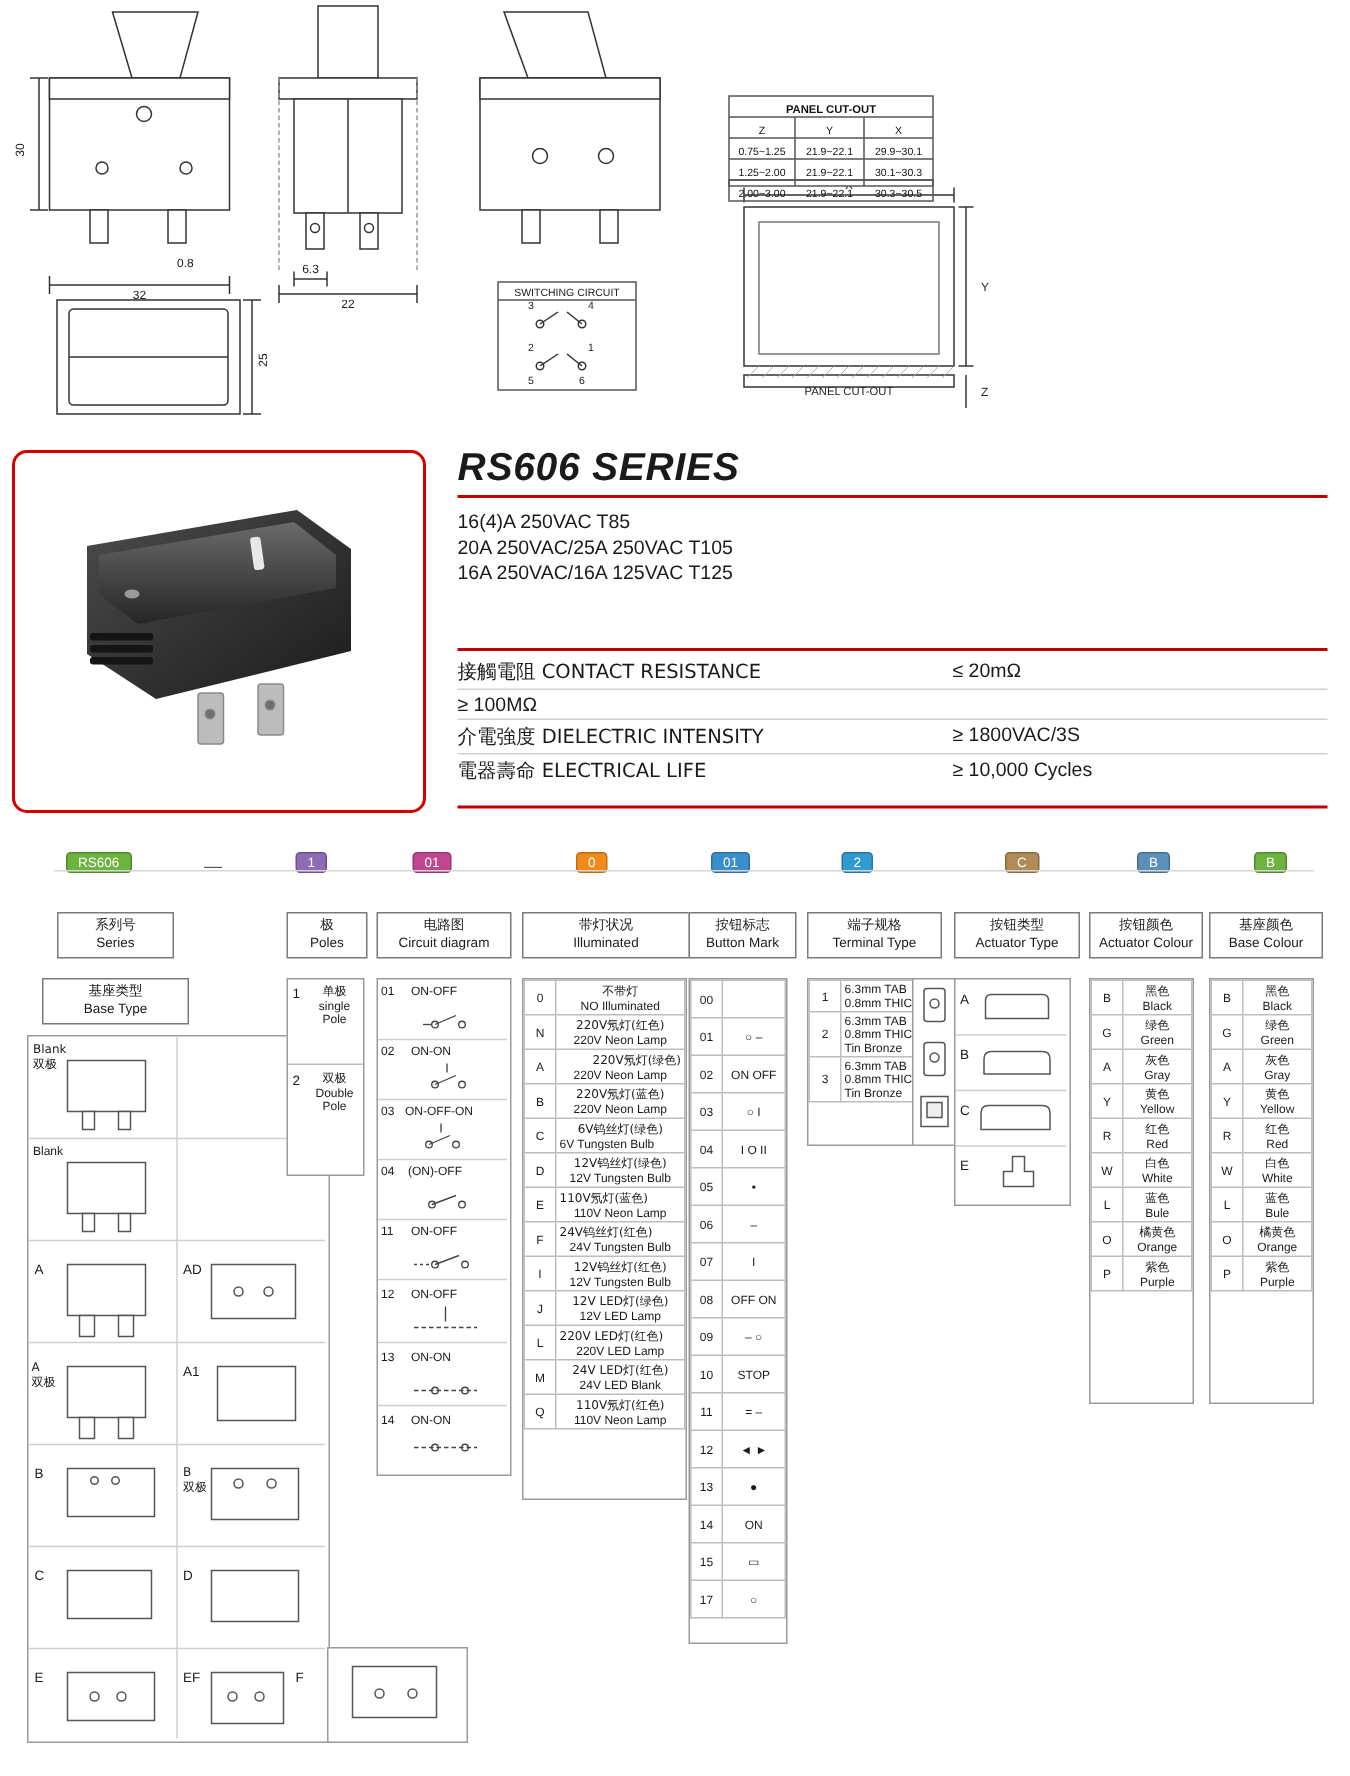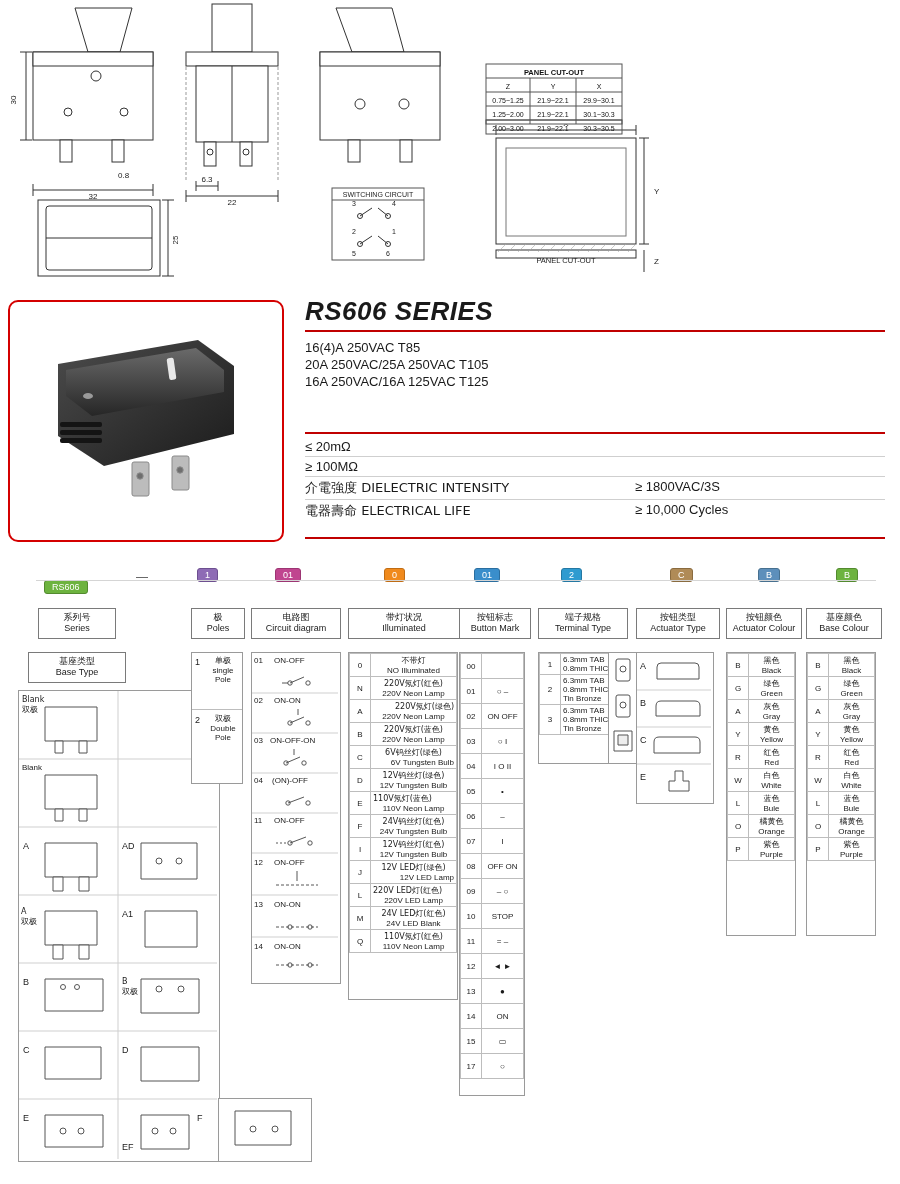--- a/index.html
+++ b/index.html
@@ -234,39 +234,40 @@
         <div>20A 250VAC/25A 250VAC T105</div>
         <div>16A 250VAC/16A 125VAC T125</div>
       </div>
     </div>
   </div>
 
   <div class="redline" style="left:305px;top:432px;width:580px;"></div>
 
   <div class="spec-table" style="top:437px;">
     <div class="spec-row" style="border-bottom:1px solid #cfcfcf">
+      <div class="spec-label cjk">接觸電阻 CONTACT RESISTANCE</div>
       <div class="spec-val">≤ 20mΩ</div>
     </div>
     <div class="spec-row" style="border-bottom:1px solid #cfcfcf">
       <div class="spec-val">≥ 100MΩ</div>
     </div>
     <div class="spec-row" style="border-bottom:1px solid #cfcfcf">
       <div class="spec-label cjk">介電強度 DIELECTRIC INTENSITY</div>
       <div class="spec-val">≥ 1800VAC/3S</div>
     </div>
     <div class="spec-row">
       <div class="spec-label cjk">電器壽命 ELECTRICAL LIFE</div>
       <div class="spec-val">≥ 10,000 Cycles</div>
     </div>
   </div>
   <div class="redline" style="left:305px;top:537px;width:580px;"></div>
 
   <div class="chart">
 
-    <div style="position:absolute;left:36px;top:20px;text-decoration:underline;"><span class="tag lgreen">RS606</span></div>
+    <div style="position:absolute;left:36px;top:8px;text-decoration:underline;"><span class="tag lgreen">RS606</span></div>
     <div style="position:absolute;left:128px;top:10px;font-size:12px;color:#555;">—</div>
     <div style="position:absolute;left:189px;top:8px;"><span class="tag purple">1</span></div>
     <div style="position:absolute;left:267px;top:8px;"><span class="tag magenta">01</span></div>
     <div style="position:absolute;left:376px;top:8px;"><span class="tag orange">0</span></div>
     <div style="position:absolute;left:466px;top:8px;"><span class="tag blue">01</span></div>
     <div style="position:absolute;left:553px;top:8px;"><span class="tag cyan">2</span></div>
     <div style="position:absolute;left:662px;top:8px;"><span class="tag brown">C</span></div>
     <div style="position:absolute;left:750px;top:8px;"><span class="tag steel">B</span></div>
     <div style="position:absolute;left:828px;top:8px;"><span class="tag lgreen">B</span></div>
 
@@ -373,21 +374,21 @@
       <div style="position:absolute;left:3px;top:72px;font-size:8px;">Blank</div>
       <div style="position:absolute;left:4px;top:150px;font-size:9px;">A</div>
       <div style="position:absolute;left:103px;top:150px;font-size:9px;">AD</div>
       <div style="position:absolute;left:2px;top:216px;font-size:8px;" class="cjk">A<br>双极</div>
       <div style="position:absolute;left:103px;top:218px;font-size:9px;">A1</div>
       <div style="position:absolute;left:4px;top:286px;font-size:9px;">B</div>
       <div style="position:absolute;left:103px;top:286px;font-size:8px;" class="cjk">B<br>双极</div>
       <div style="position:absolute;left:4px;top:354px;font-size:9px;">C</div>
       <div style="position:absolute;left:103px;top:354px;font-size:9px;">D</div>
       <div style="position:absolute;left:4px;top:422px;font-size:9px;">E</div>
-      <div style="position:absolute;left:103px;top:422px;font-size:9px;margin-top:29px;">EF</div>
+      <div style="position:absolute;left:103px;top:422px;font-size:9px;">EF</div>
       <div style="position:absolute;left:178px;top:422px;font-size:9px;">F</div>
     </div>
 
     <div class="panel" style="position:absolute;left:210px;top:538px;width:92px;height:62px;">
       <svg width="90" height="60" viewBox="0 0 90 60">
         <g stroke="#555" fill="#fff">
             <path d="M16 12 h56 v34 h-56 z"></path>
             <circle cx="34" cy="30" r="3"></circle>
             <circle cx="56" cy="30" r="3"></circle>
           </g>
@@ -509,56 +510,56 @@
     <td class="code">B</td>
     <td>
       <div class="cjk" style="text-align:center">220V氖灯(蓝色)</div>
       <div style="text-align:center">220V Neon Lamp</div>
     </td>
   </tr>
             <tr>
     <td class="code">C</td>
     <td>
       <div class="cjk" style="text-align:center">6V钨丝灯(绿色)</div>
-      <div style="text-align:right">6V Tungsten Bulb</div>
+      <div style="text-align:left">6V Tungsten Bulb</div>
     </td>
   </tr>
             <tr>
     <td class="code">D</td>
     <td>
       <div class="cjk" style="text-align:center">12V钨丝灯(绿色)</div>
       <div style="text-align:center">12V Tungsten Bulb</div>
     </td>
   </tr>
             <tr>
     <td class="code">E</td>
     <td>
       <div class="cjk" style="text-align:left">110V氖灯(蓝色)</div>
       <div style="text-align:center">110V Neon Lamp</div>
     </td>
   </tr>
             <tr>
     <td class="code">F</td>
     <td>
-      <div class="cjk" style="text-align:center">24V钨丝灯(红色)</div>
+      <div class="cjk" style="">24V钨丝灯(红色)</div>
       <div style="text-align:center">24V Tungsten Bulb</div>
     </td>
   </tr>
             <tr>
     <td class="code">I</td>
     <td>
       <div class="cjk" style="text-align:center">12V钨丝灯(红色)</div>
       <div style="text-align:center">12V Tungsten Bulb</div>
     </td>
   </tr>
             <tr>
     <td class="code">J</td>
     <td>
       <div class="cjk" style="text-align:center">12V LED灯(绿色)</div>
-      <div style="text-align:right">12V LED Lamp</div>
+      <div style="text-align:center">12V LED Lamp</div>
     </td>
   </tr>
             <tr>
     <td class="code">L</td>
     <td>
       <div class="cjk" style="">220V LED灯(红色)</div>
       <div style="text-align:center">220V LED Lamp</div>
     </td>
   </tr>
             <tr>

